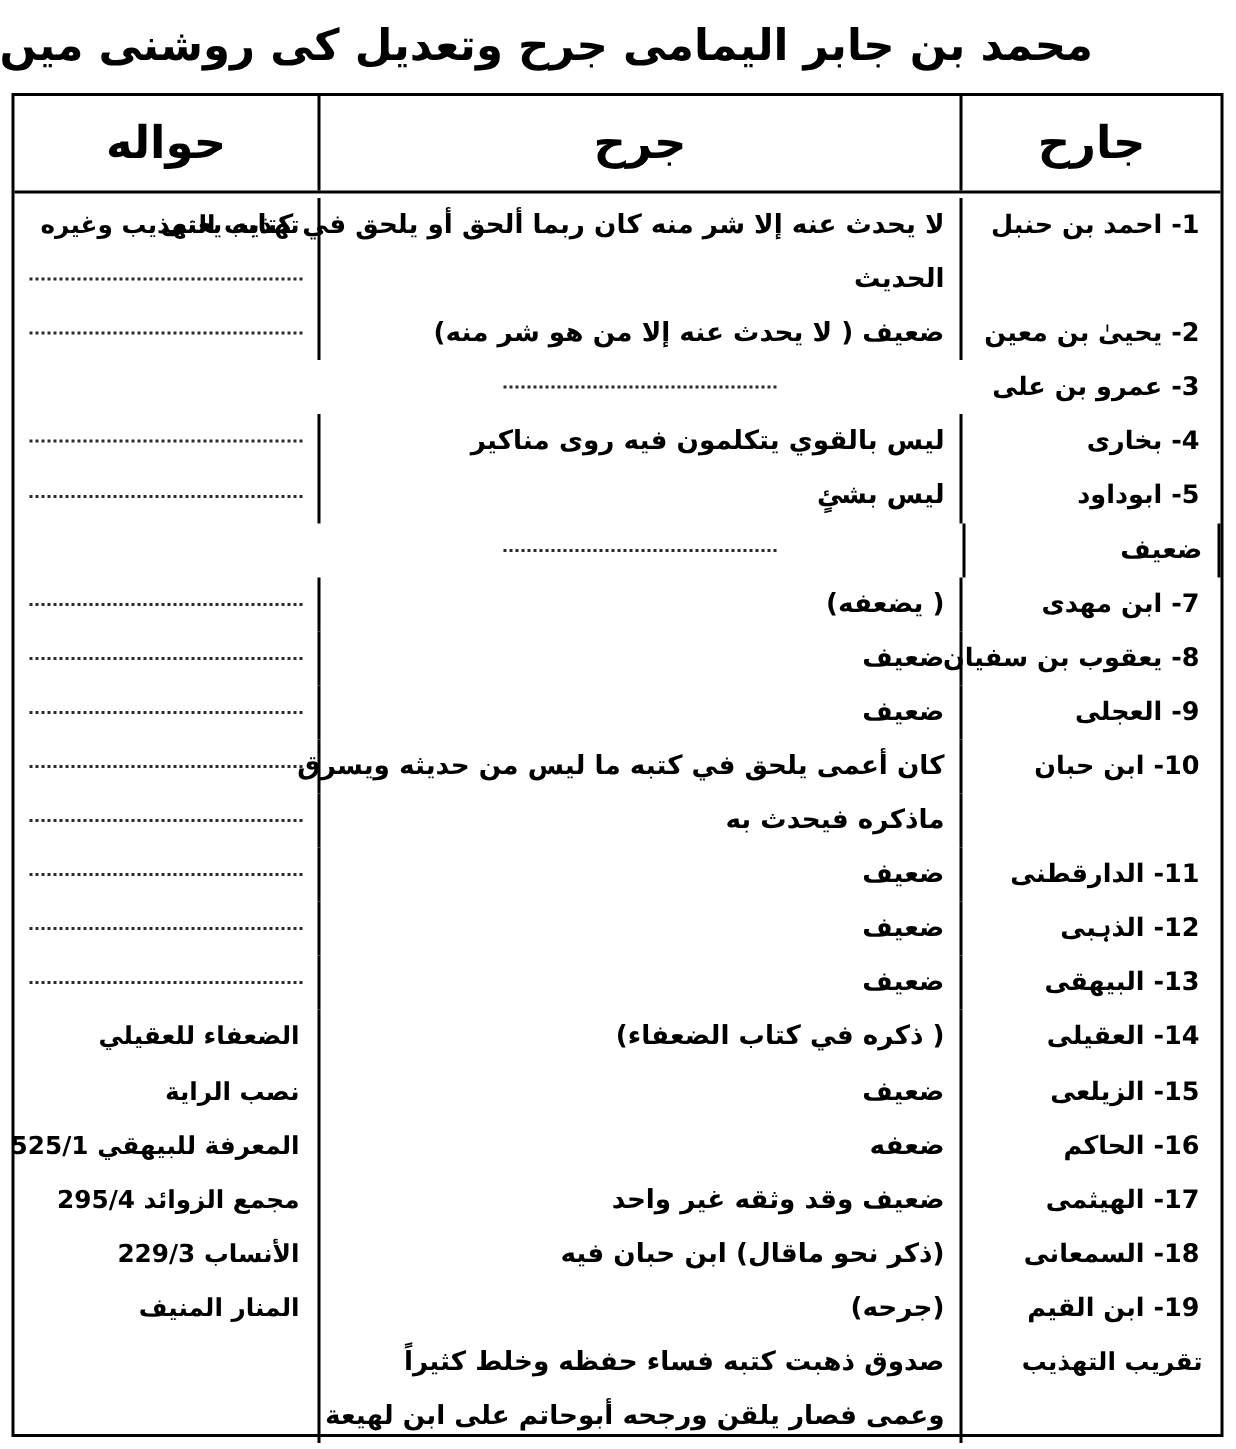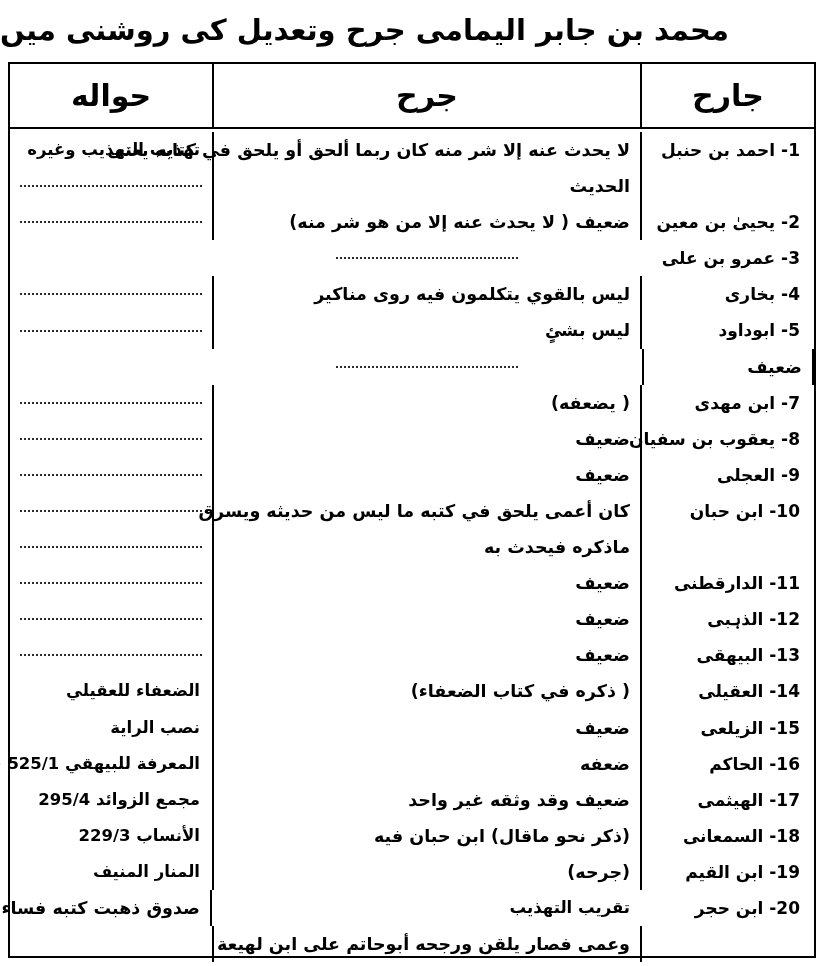--- a/index.html
+++ b/index.html
@@ -244,21 +244,20 @@
           <div class="cell c-name">18- السمعانی</div>
           <div class="cell c-jarh">(ذكر نحو ماقال) ابن حبان فيه</div>
           <div class="cell c-ref">الأنساب 229/3</div>
         </div>
         <div class="row">
           <div class="cell c-name">19- ابن القیم</div>
           <div class="cell c-jarh">(جرحه)</div>
           <div class="cell c-ref">المنار المنيف</div>
         </div>
         <div class="row">
-          <div class="cell c-name">20- ابن حجر</div>
           <div class="cell c-ref">تقريب التهذيب</div>
           <div class="cell c-jarh">صدوق ذهبت كتبه فساء حفظه وخلط كثيراً</div>
         </div>
         <div class="row">
           <div class="cell c-name"></div>
           <div class="cell c-jarh">وعمى فصار يلقن ورجحه أبوحاتم على ابن لهيعة</div>
           <div class="cell c-ref"></div>
         </div>
       </div>
   </div>

